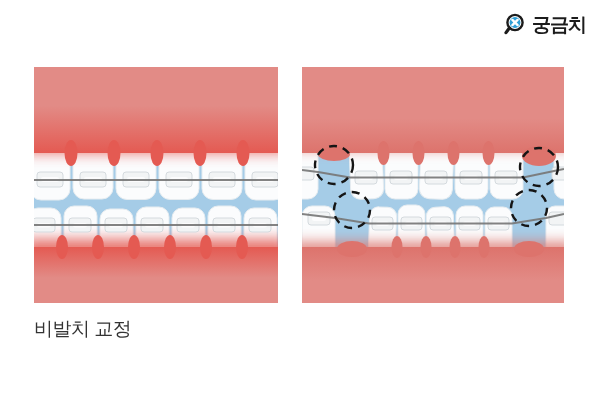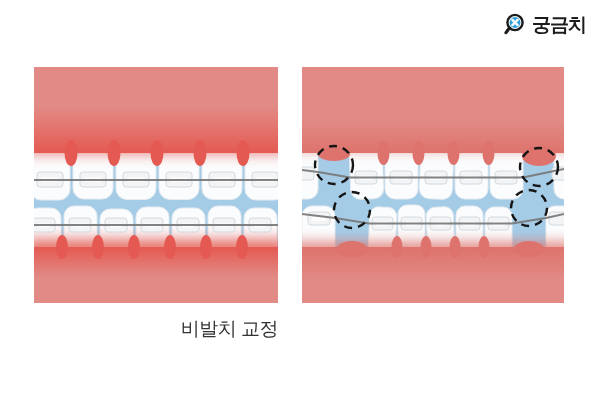--- a/index.html
+++ b/index.html
@@ -10,21 +10,21 @@
   
   .logo{position:absolute;top:12px;right:14px;display:flex;align-items:center;gap:3px;}
   .logo .brand{font-size:19px;font-weight:800;letter-spacing:-1px;color:var(--c-logo-dark);}
 
   
   .panel{position:absolute;top:67px;margin:0;padding:0;}
   .panel svg{display:block;}
   .panel-left{left:34px;}
   .panel-right{left:302px;}
 
-  .caption{position:absolute;top:316px;text-align:right;font-size:19px;
+  .caption{position:absolute;top:316px;text-align:left;font-size:19px;
            letter-spacing:-0.5px;color:var(--c-label-text);}
   .caption-left{left:34px;width:244px;}
   .caption-right{left:302px;width:262px;}
 
   
   .gum-bg{fill:var(--c-gum-pink);}
   .mouth{fill:var(--c-mouth-blue);}
   .tooth{fill:var(--c-tooth-white);stroke:var(--c-tooth-shade);stroke-width:1;}
   .papilla-red{fill:var(--c-gum-red);}
   .papilla-soft{fill:var(--c-gum-red-soft);}

